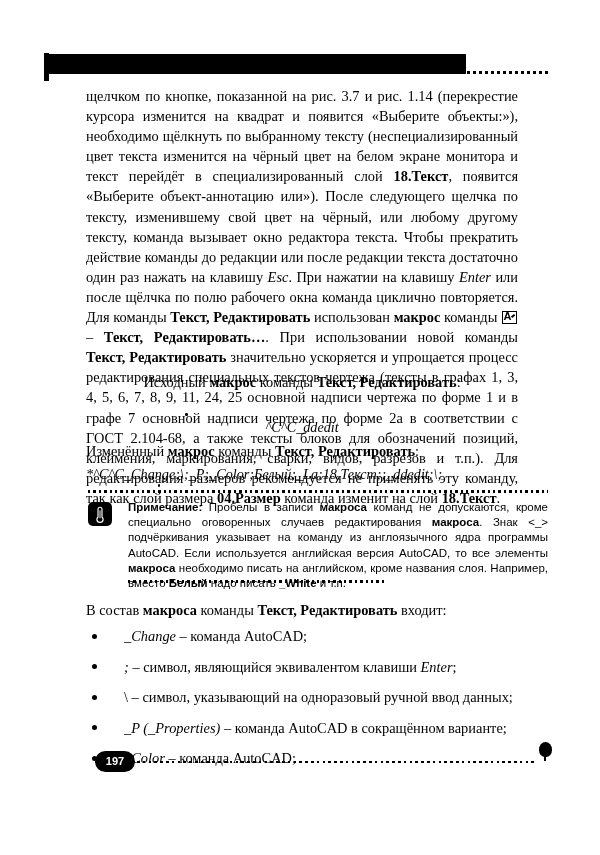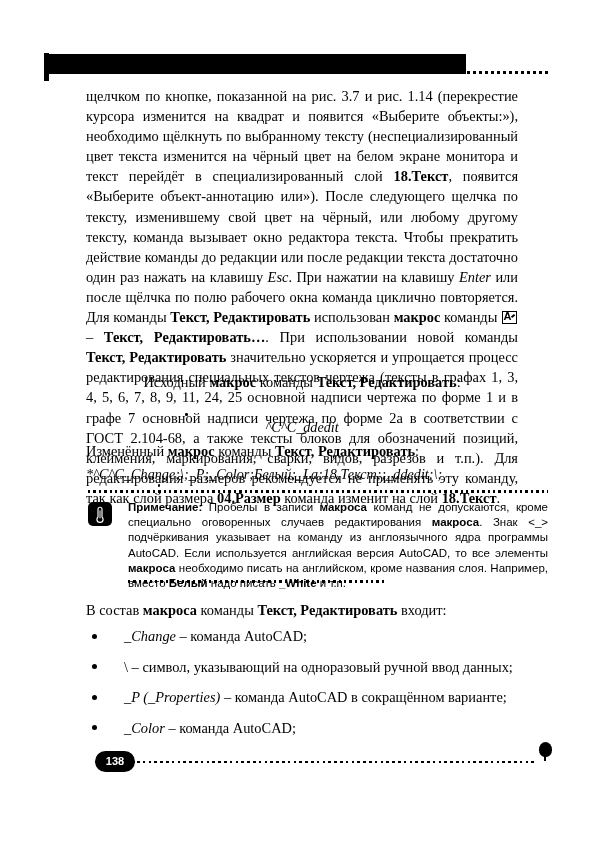--- a/index.html
+++ b/index.html
@@ -336,32 +336,36 @@
   </div>
 
   <div class="list-intro"><span>В состав </span><span class="bd">макроса</span><span> команды </span><span class="bd">Текст, Редактировать</span><span> входит:</span></div>
   <ul class="bullets">
     <li>
       <span class="dot"></span>
       <span class="li-text"><span class="it">_Change</span><span> – команда AutoCAD;</span></span>
     </li>
     <li>
       <span class="dot"></span>
+      <span class="li-text"><span class="it">;</span><span> – символ, являющийся эквивалентом клавиши </span><span class="it">Enter</span><span>;</span></span>
+    </li>
+    <li>
+      <span class="dot"></span>
       <span class="li-text"><span>\</span><span> – символ, указывающий на одноразовый ручной ввод данных;</span></span>
     </li>
     <li>
       <span class="dot"></span>
       <span class="li-text"><span class="it">_P (_Properties)</span><span> – команда AutoCAD в сокращённом варианте;</span></span>
     </li>
     <li>
       <span class="dot"></span>
       <span class="li-text"><span class="it">_Color</span><span> – команда AutoCAD;</span></span>
     </li>
   </ul>
 
   <div class="footer">
     <div class="page-pill"></div>
-    <div class="page-num">138</div>
+    <div class="page-num">197</div>
     <div class="footer-dots"></div>
     <div class="footer-ball"></div>
   </div>
 
 </div>
 
 </body></html>

